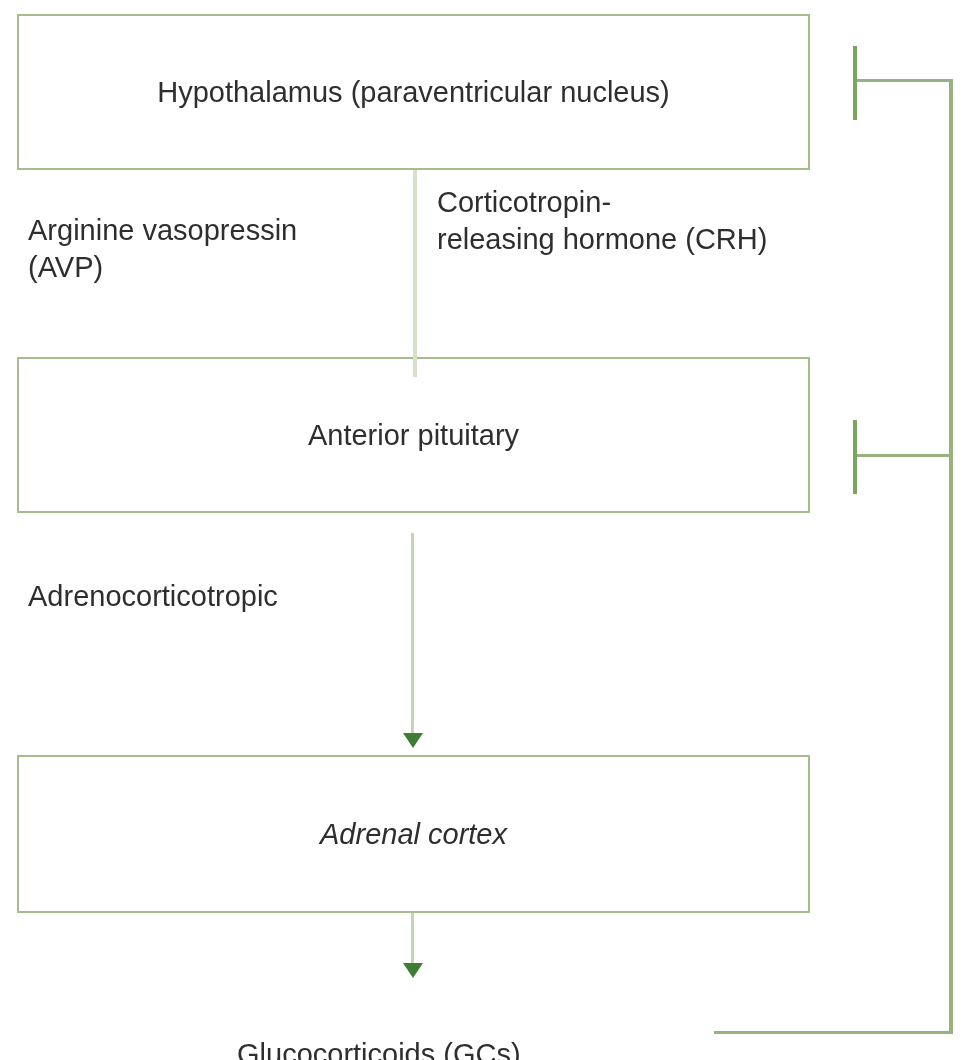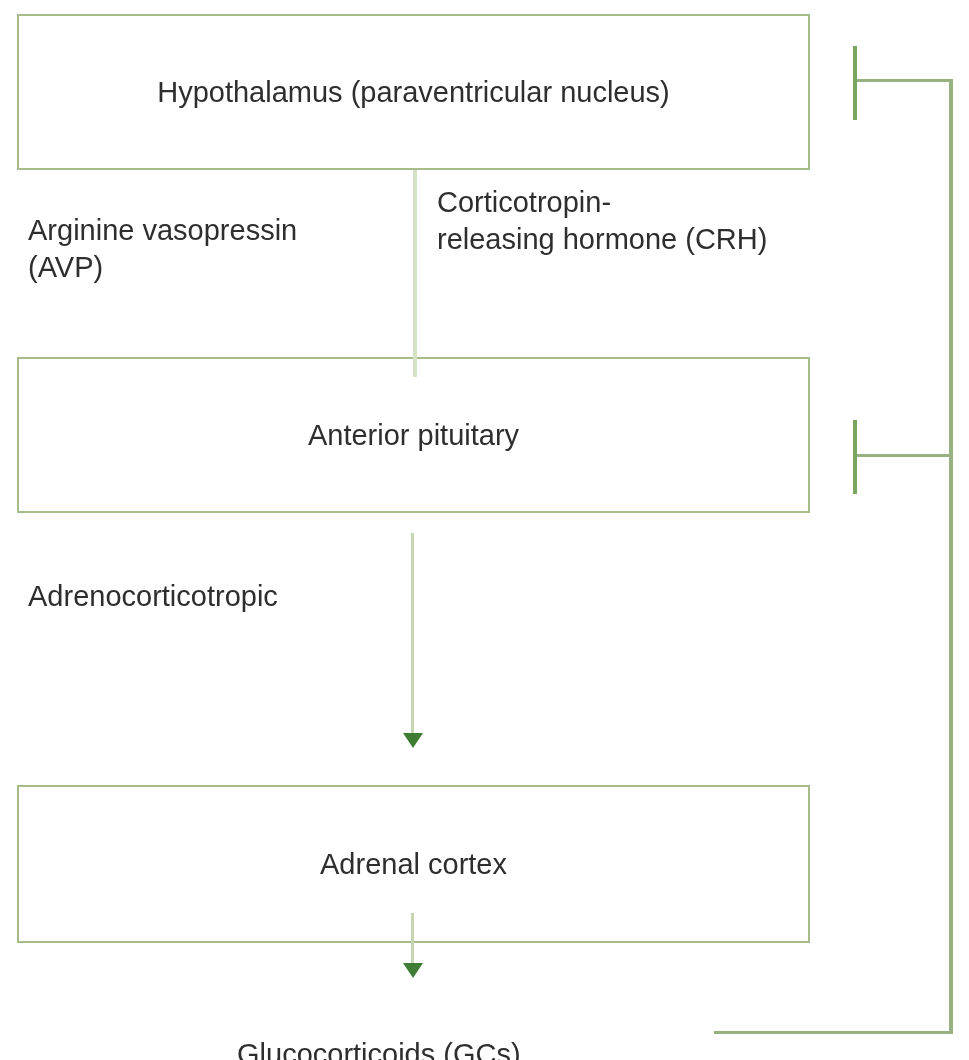--- a/index.html
+++ b/index.html
@@ -28,21 +28,21 @@
     background: #ffffff;
     border: 2px solid var(--box-border);
     display: flex;
     align-items: center;
     justify-content: center;
     font-size: 29px;
     text-align: left;
   }
   .node-hypothalamus { top: 14px;  height: 152px; }
   .node-pituitary    { top: 357px; height: 152px; }
-  .node-adrenal      { top: 785px; height: 154px; }
+  .node-adrenal      { top: 755px; height: 154px; font-style: italic; }
 
   .edge-label {
     position: absolute;
     font-size: 29px;
     line-height: 37px;
     white-space: nowrap;
   }
   .label-avp  { left: 28px;  top: 184px; margin-top: 28px; }
   .label-crh  { left: 437px; top: 184px; }
   .label-acth { left: 28px;  top: 554px; margin-top: 24px; }

